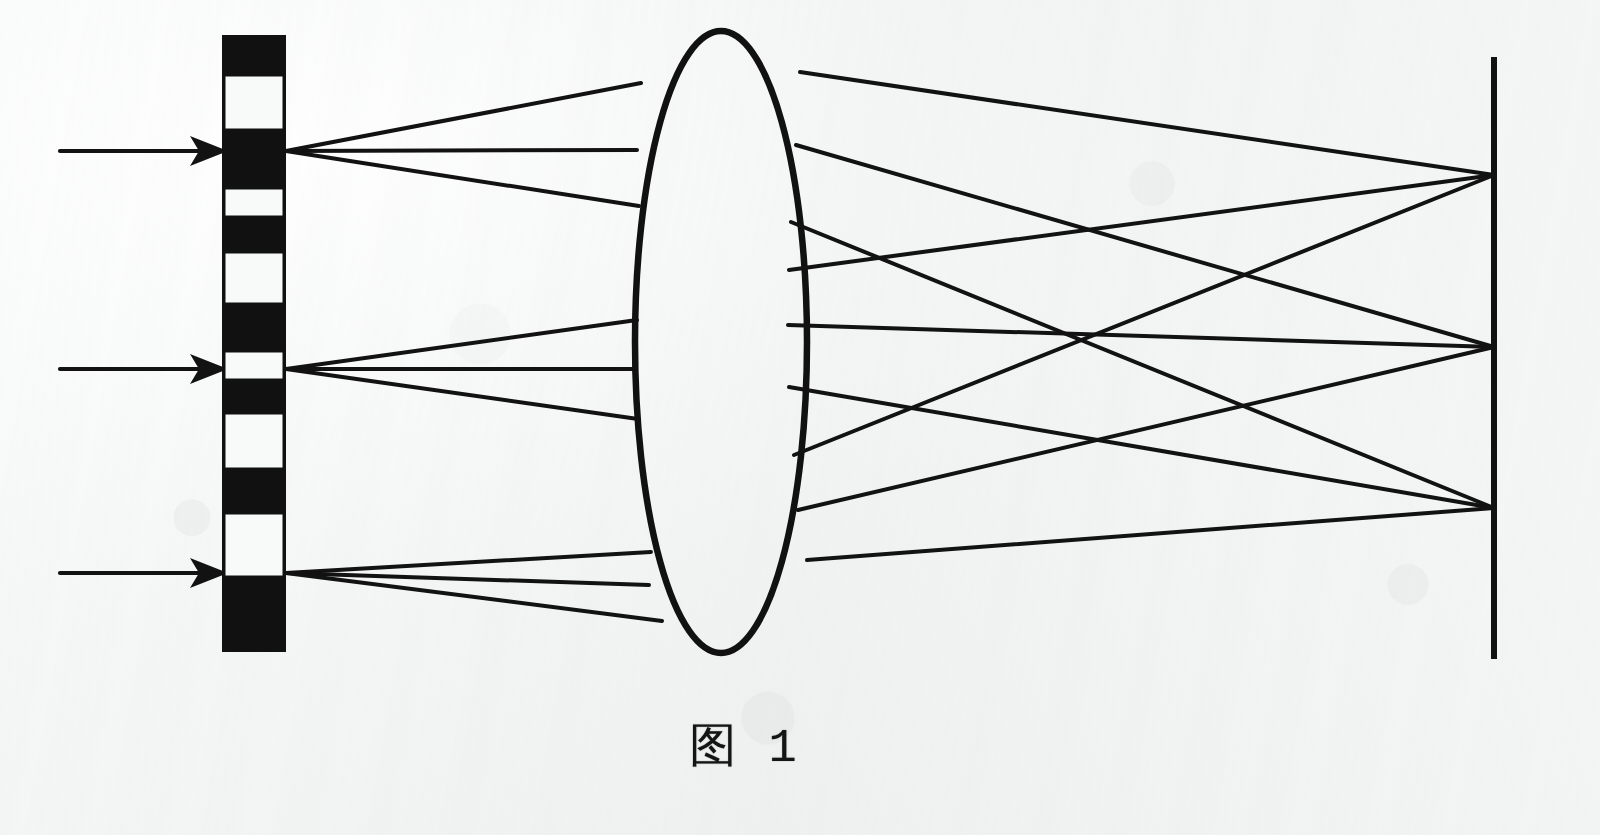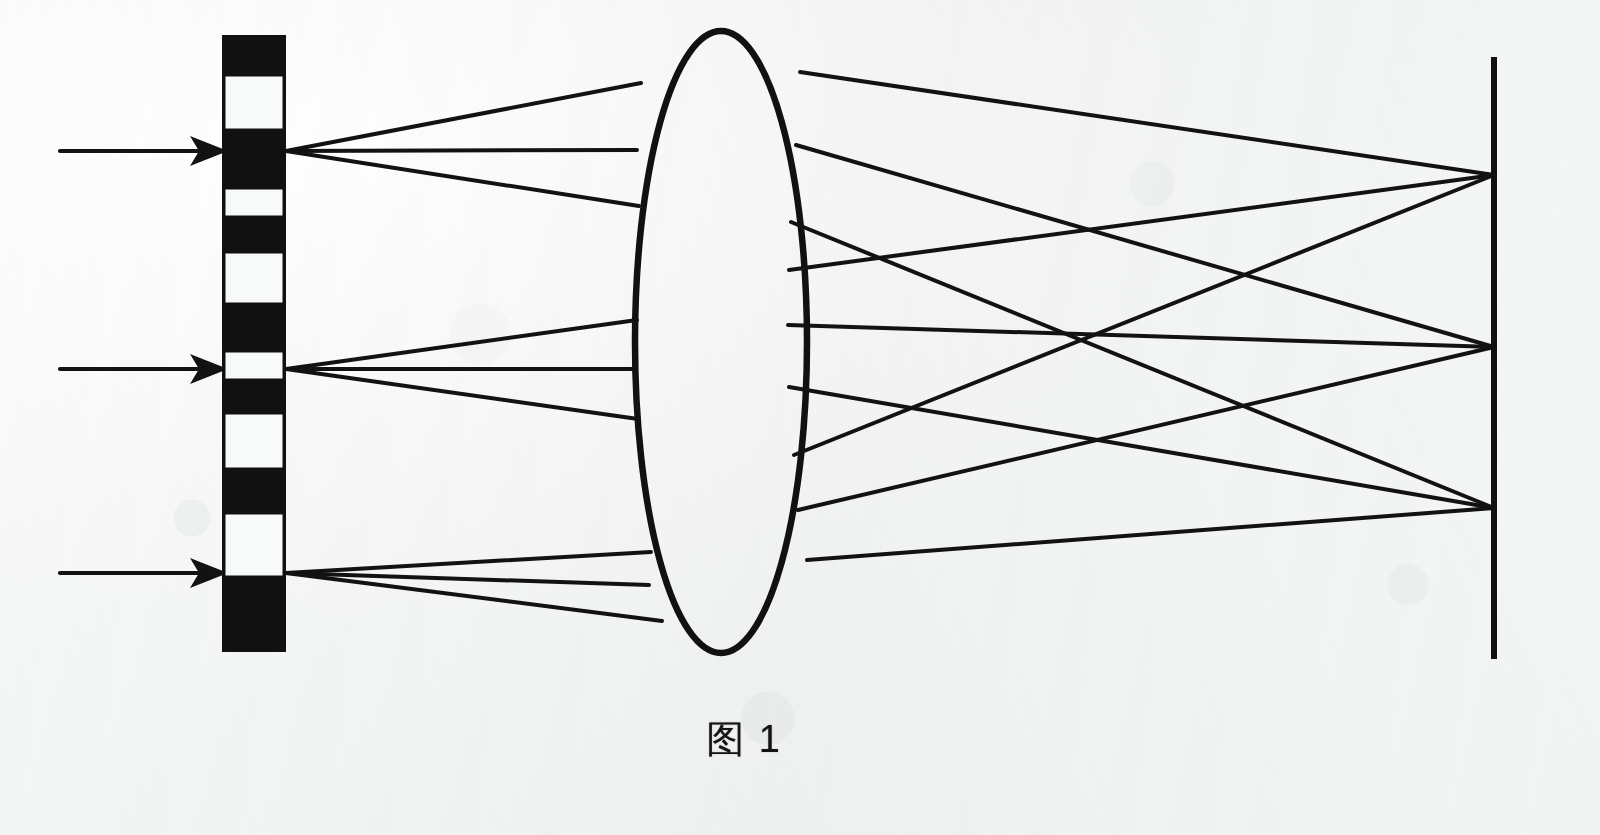--- a/index.html
+++ b/index.html
@@ -32,22 +32,22 @@
     opacity:.85;
   }
   #diagram-svg{position:absolute;left:0;top:0;width:1600px;height:835px;}
   #caption-row{
     position:absolute;
     left:0;top:714px;width:1600px;
     display:flex;justify-content:center;align-items:baseline;
     white-space:pre;
   }
   .caption-text{
-    font-family:Liberation Sans, sans-serif;
-    font-size:38px;
+    font-family:Liberation Mono, monospace;
+    font-size:47px;
     color:#141414;
     letter-spacing:2px;
     text-shadow:0 0 1.2px rgba(20,20,20,.45);
   }
   .caption-gap{display:inline-block;width:112px;}
 </style>
 </head>
 <body>
 
 <div id="figure-root">

